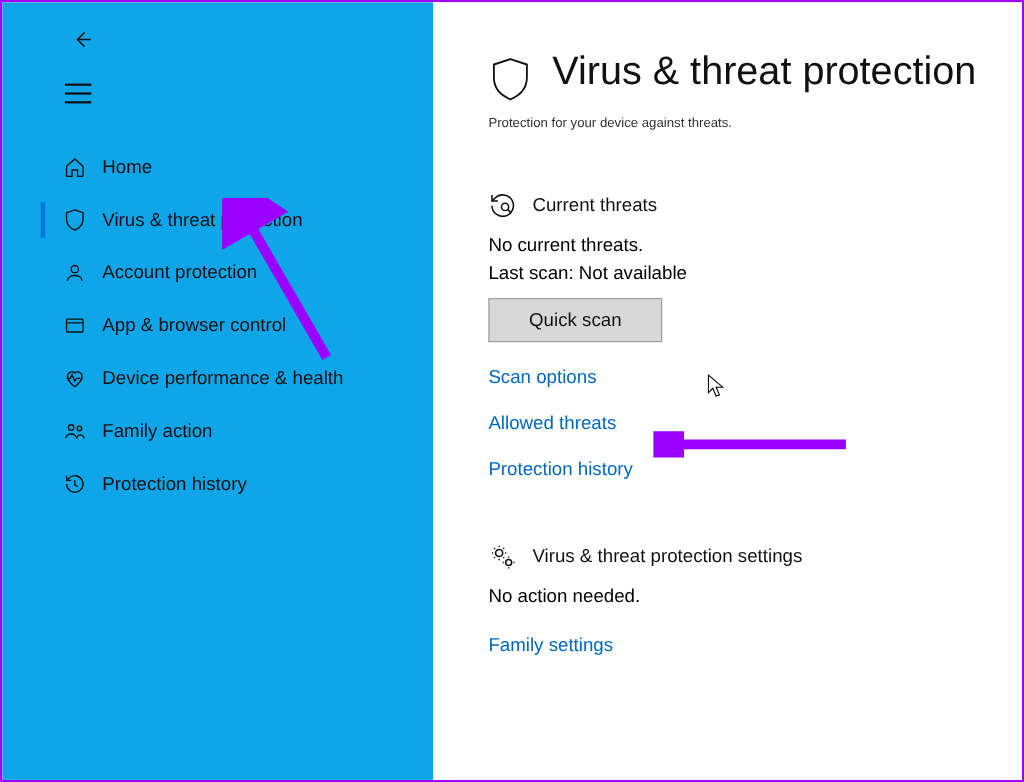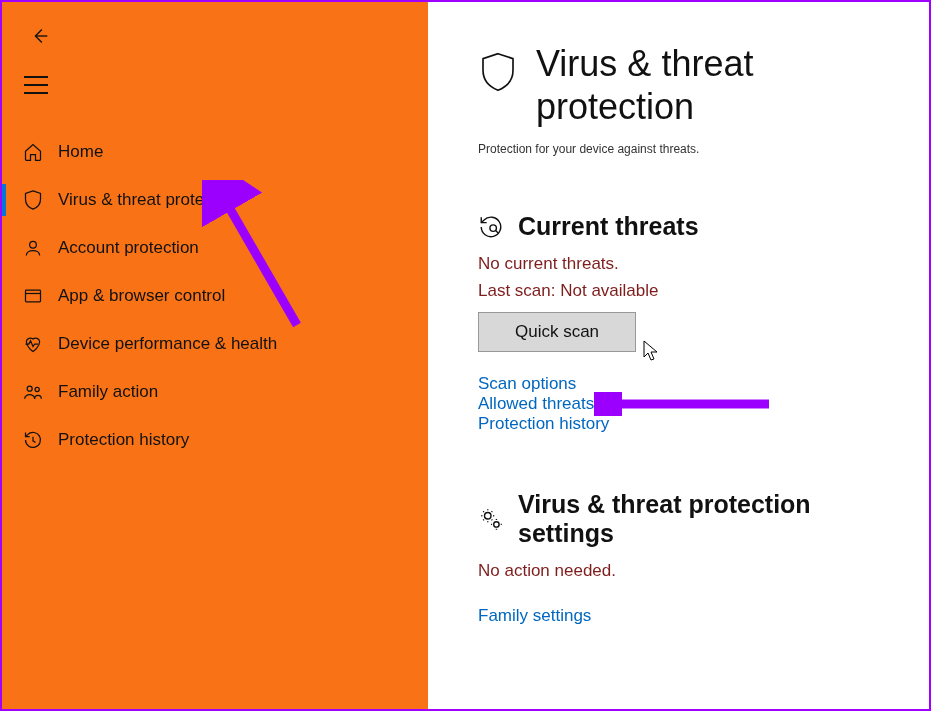--- a/index.html
+++ b/index.html
@@ -11,25 +11,26 @@
     overflow: hidden;
     position: relative;
     border: 2px solid #a000ff;
   }
   .app {
     display: flex;
     width: 100%;
     height: 100%;
   }
   .sidebar {
-    width: 426px;
-    background: #f97316;
+    width: 392px;
+    background: #0ea5e9;
     padding-top: 12px;
     display: flex;
     flex-direction: column;
+    padding-left: 35px;
   }
   .topnav {
     padding: 6px 14px 0 22px;
   }
   .back-btn {
     width: 32px;
     height: 32px;
     display: flex;
     align-items: center;
     justify-content: center;
@@ -123,46 +124,46 @@
   .section-header {
     display: flex;
     align-items: center;
     gap: 14px;
   }
   .section-icon {
     width: 26px;
     height: 26px;
   }
   .section-title {
-    font-size: 25px;
-    font-weight: 700;
+    font-size: 17px;
+    font-weight: 400;
     color: #111;
   }
   .section-body {
     margin-top: 10px;
     font-size: 17px;
-    color: #7f1d1d;
+    color: #000000;
     line-height: 1.55;
   }
   .btn {
     margin-top: 8px;
     width: 158px;
     height: 40px;
     background: #d8d8d8;
     border: 1px solid #999;
     font-size: 17px;
     color: #111;
     cursor: pointer;
     text-align: center;
   }
   .link-list {
     margin-top: 22px;
     display: flex;
     flex-direction: column;
-    gap: 0;
+    gap: 22px;
   }
   .link {
     color: #0067c0;
     font-size: 17px;
     cursor: pointer;
     text-decoration: none;
     width: fit-content;
   }
   
   .arrow {

